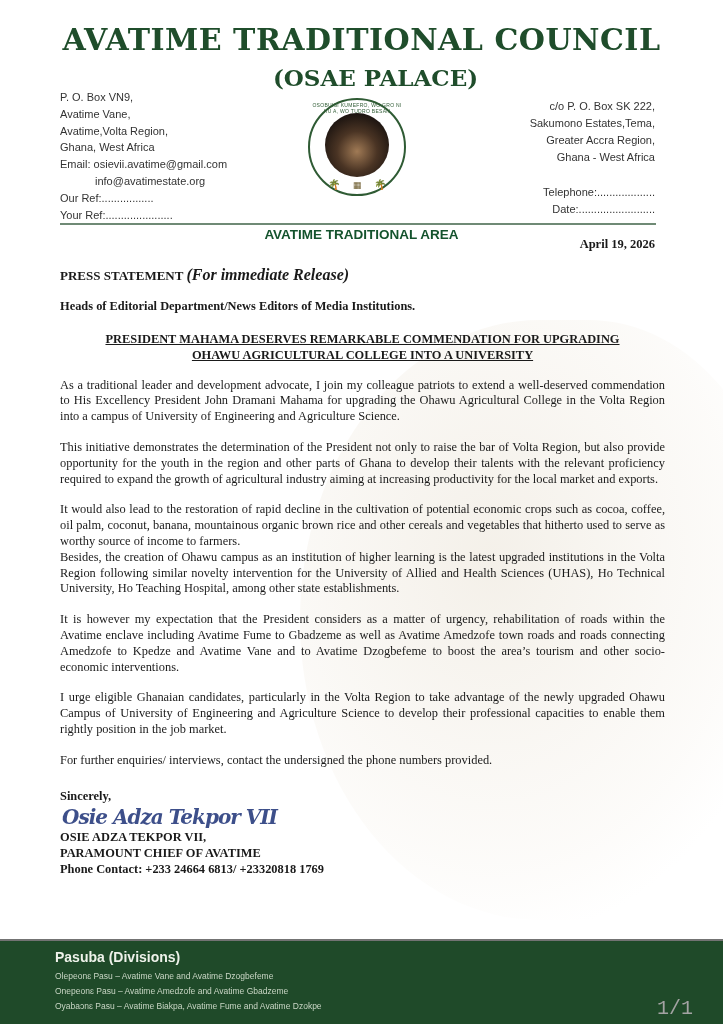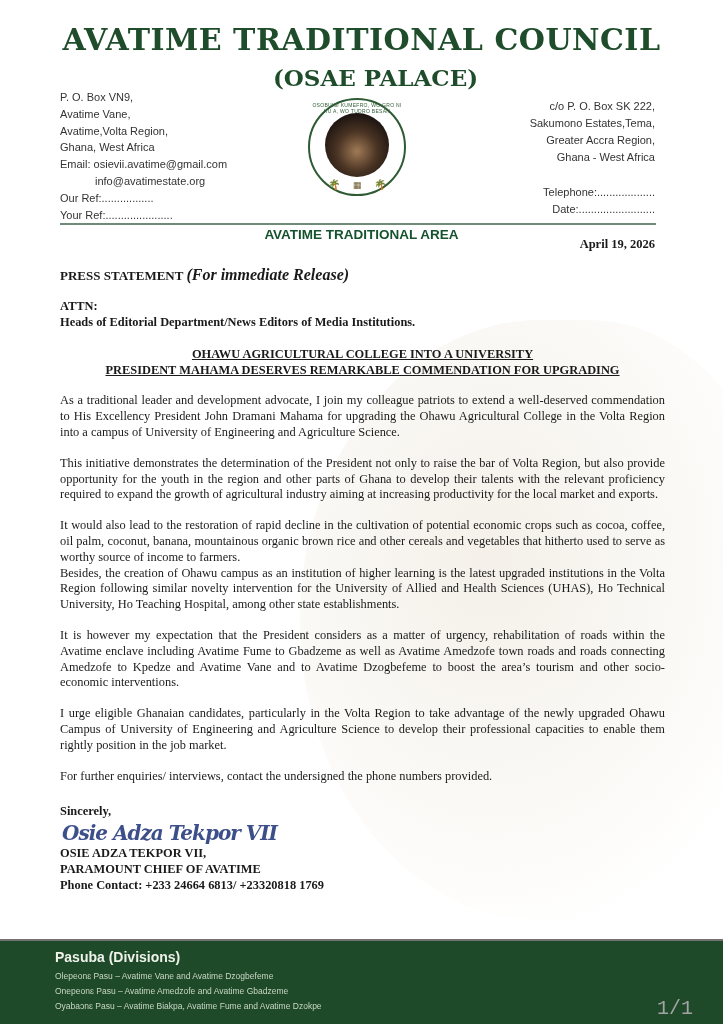--- a/index.html
+++ b/index.html
@@ -129,26 +129,25 @@
 <div class="header-rule"></div>
 
 <div class="date">April 19, 2026</div>
 
 <div class="content">
   <div class="press">
     <span>PRESS STATEMENT</span>
     <i>(For immediate Release)</i>
   </div>
   <div class="attn">
-    <div>ATTN:</div>
     <div>Heads of Editorial Department/News Editors of Media Institutions.</div>
   </div>
   <div class="headline">
+    <div>PRESIDENT MAHAMA DESERVES REMARKABLE COMMENDATION FOR UPGRADING</div>
     <div>OHAWU AGRICULTURAL COLLEGE INTO A UNIVERSITY</div>
-    <div>PRESIDENT MAHAMA DESERVES REMARKABLE COMMENDATION FOR UPGRADING</div>
   </div>
   <p class="para" style="margin-bottom:8px">As a traditional leader and development advocate, I join my colleague patriots to extend a well-deserved commendation to His Excellency President John Dramani Mahama for upgrading the Ohawu Agricultural College in the Volta Region into a campus of University of Engineering and Agriculture Science.</p>
   <p class="para" style="margin-bottom:0">This initiative demonstrates the determination of the President not only to raise the bar of Volta Region, but also provide opportunity for the youth in the region and other parts of Ghana to develop their talents with the relevant proficiency required to expand the growth of agricultural industry aiming at increasing productivity for the local market and exports.</p>
   <p class="para" style="margin-bottom:0">It would also lead to the restoration of rapid decline in the cultivation of potential economic crops such as cocoa, coffee, oil palm, coconut, banana, mountainous organic brown rice and other cereals and vegetables that hitherto used to serve as worthy source of income to farmers.</p>
   <p class="para tight" style="margin-bottom:0">Besides, the creation of Ohawu campus as an institution of higher learning is the latest upgraded institutions in the Volta Region following similar novelty intervention for the University of Allied and Health Sciences (UHAS), Ho Technical University, Ho Teaching Hospital, among other state establishments.</p>
   <p class="para" style="margin-bottom:0">It is however my expectation that the President considers as a matter of urgency, rehabilitation of roads within the Avatime enclave including Avatime Fume to Gbadzeme as well as Avatime Amedzofe town roads and roads connecting Amedzofe to Kpedze and Avatime Vane and to Avatime Dzogbefeme to boost the area’s tourism and other socio-economic interventions.</p>
   <p class="para" style="margin-bottom:0">I urge eligible Ghanaian candidates, particularly in the Volta Region to take advantage of the newly upgraded Ohawu Campus of University of Engineering and Agriculture Science to develop their professional capacities to enable them rightly position in the job market.</p>
   <p class="para" style="margin-bottom:0">For further enquiries/ interviews, contact the undersigned the phone numbers provided.</p>
 
   <div class="sign-block">

